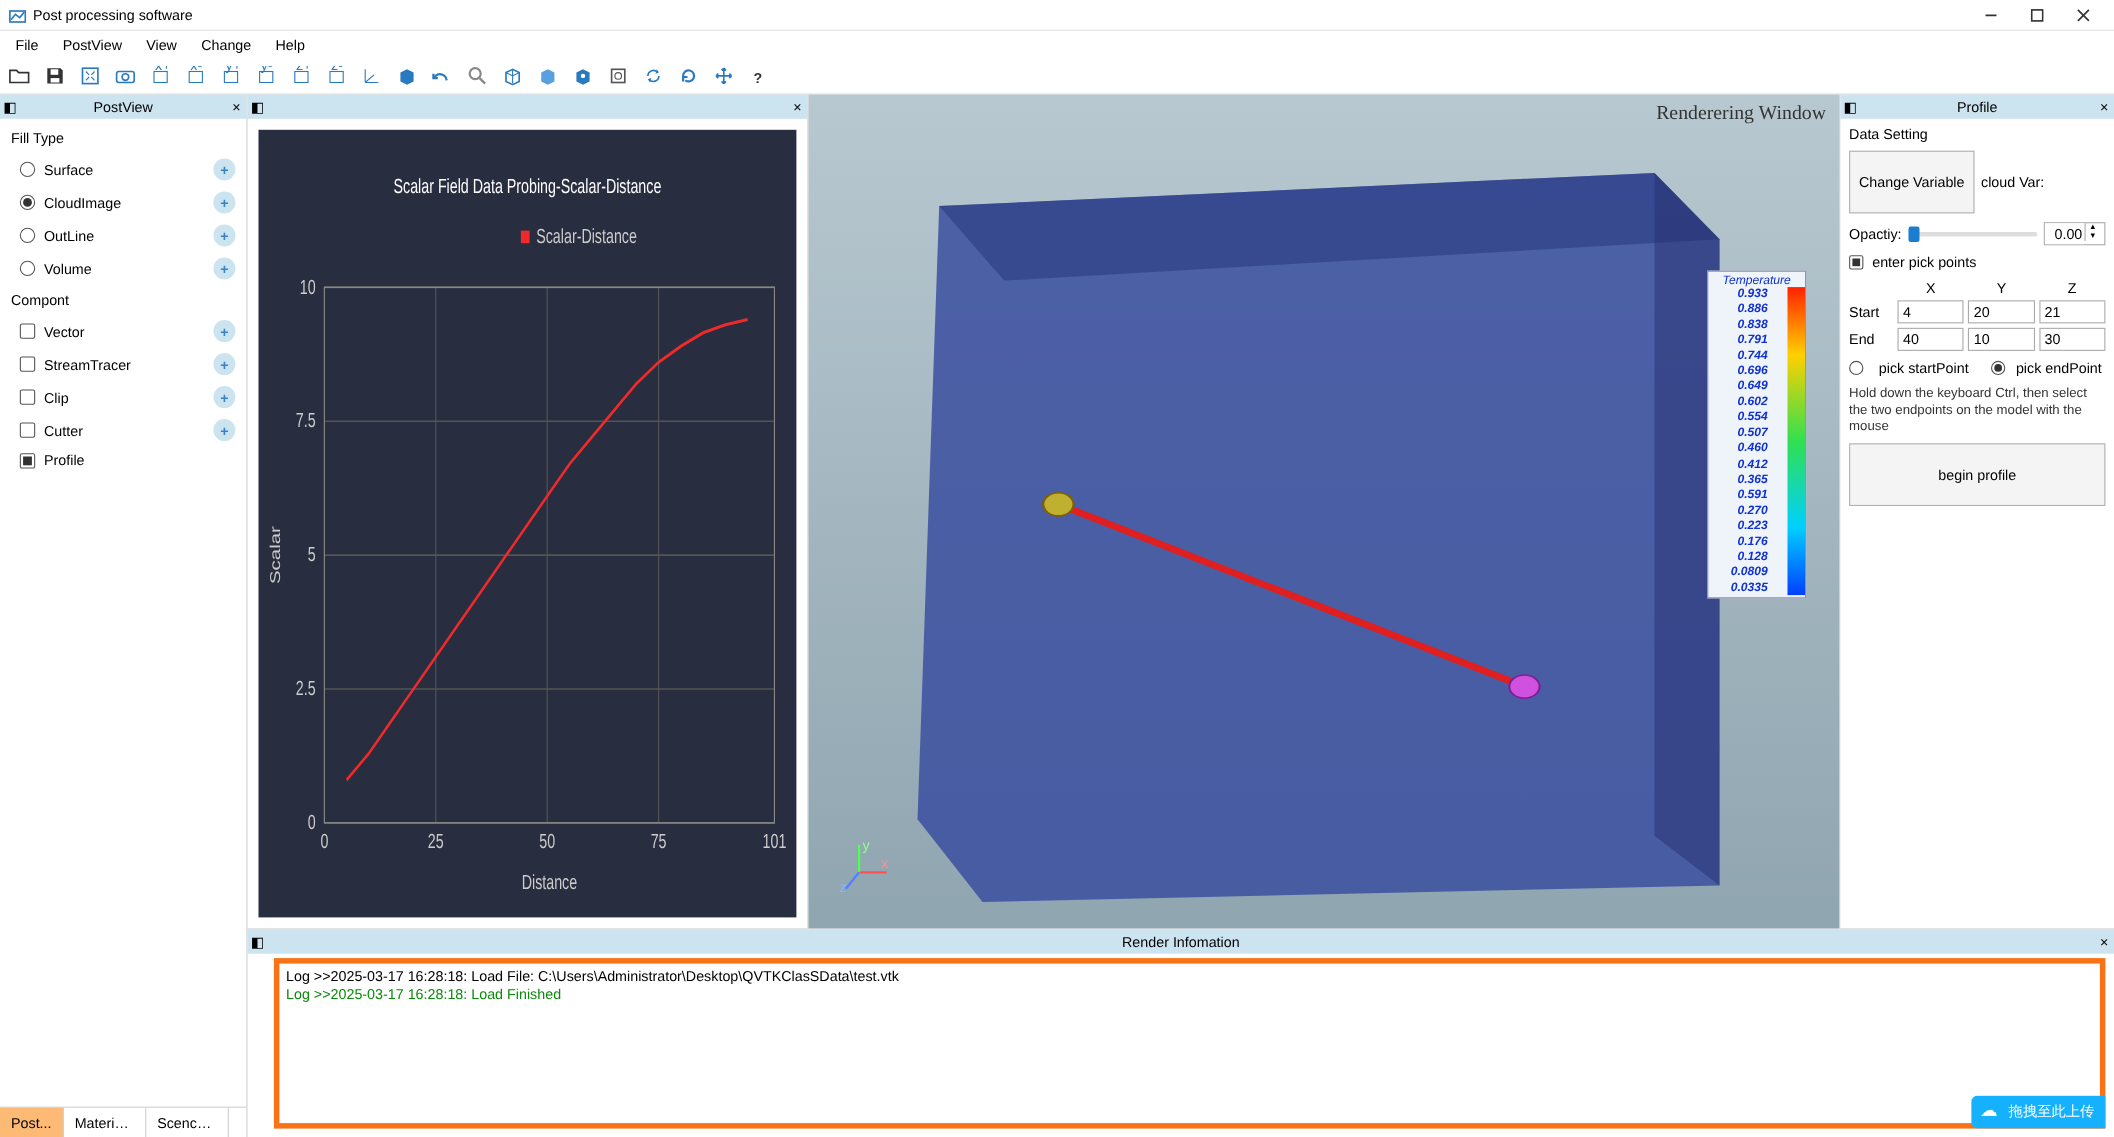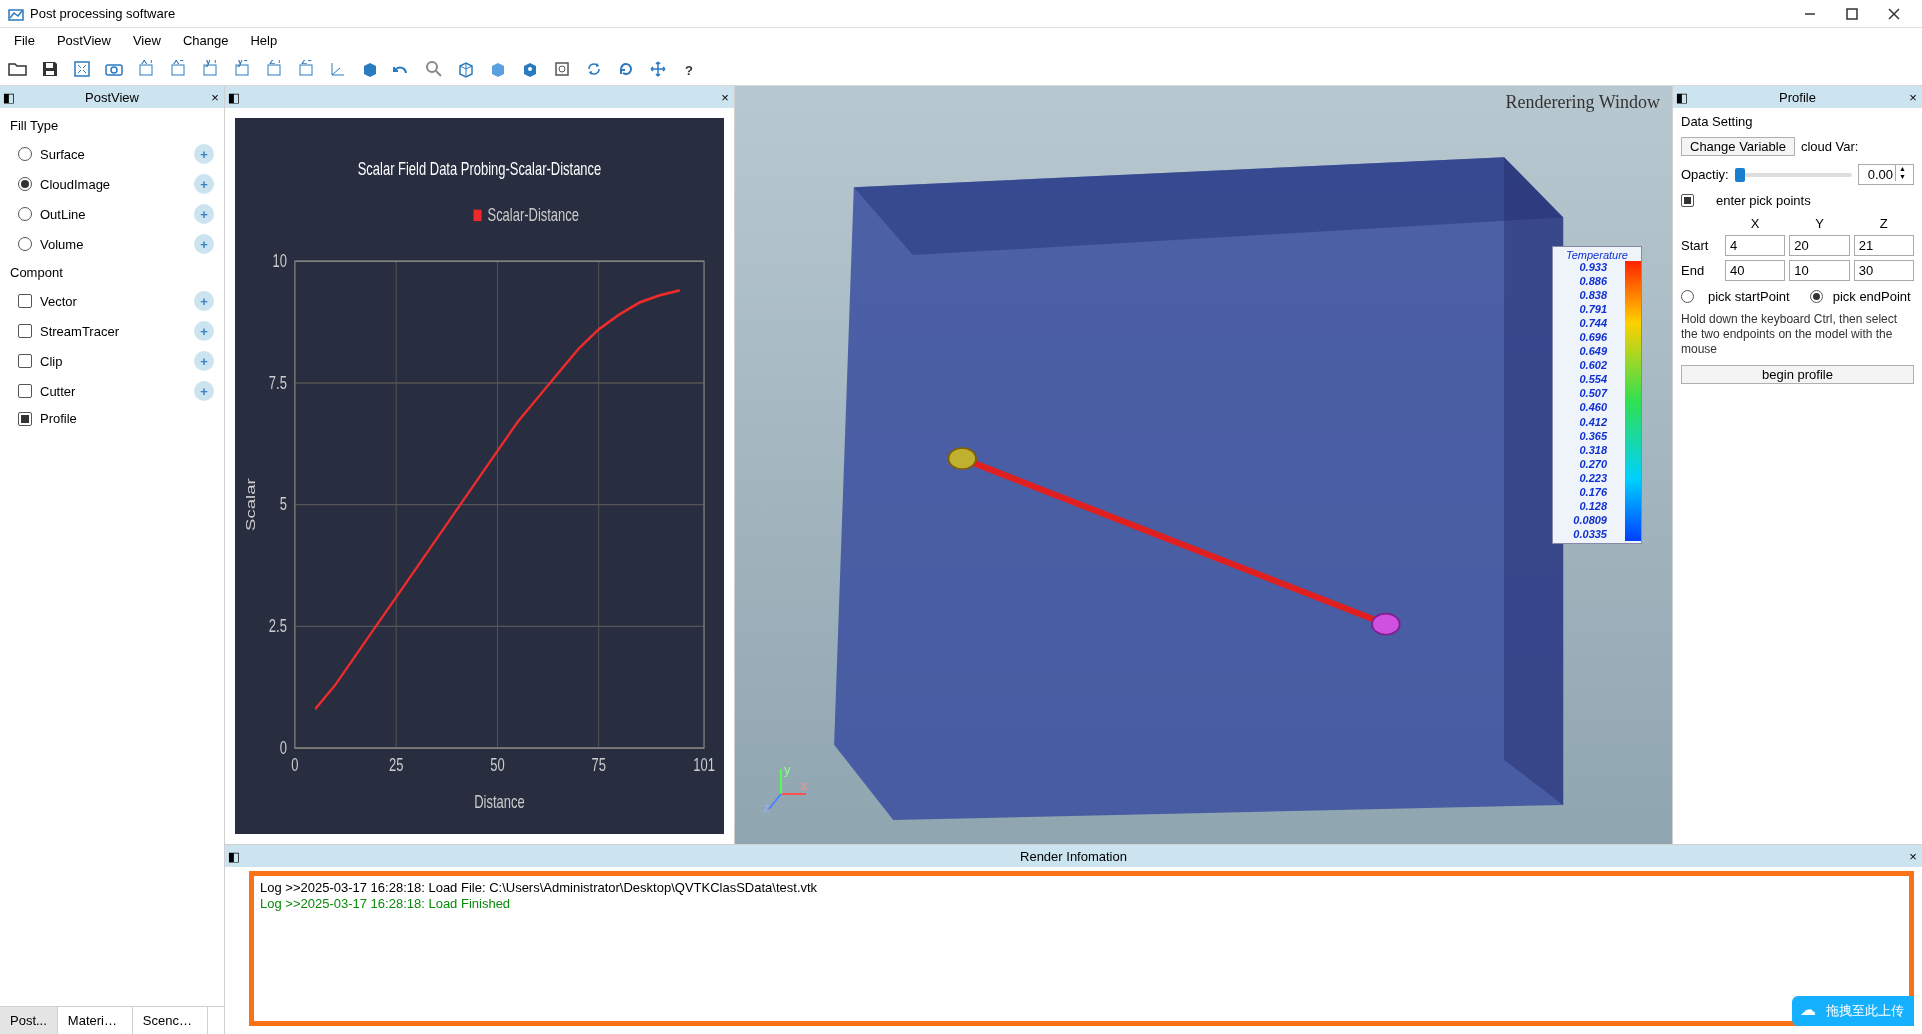--- a/index.html
+++ b/index.html
@@ -23,37 +23,37 @@
 .section-label { font-weight: 400; padding: 6px 10px; }
 .opt-row { display: flex; align-items: center; padding: 5px 10px 5px 18px; }
 .opt-row .ctl { width: 14px; height: 14px; border: 1px solid #555; border-radius: 50%; margin-right: 8px; position: relative; }
 .opt-row .ctl.chk { border-radius: 2px; }
 .opt-row .ctl.sel::after { content: ""; position: absolute; inset: 2px; background: #333; border-radius: 50%; }
 .opt-row .ctl.chk.sel::after { border-radius: 0; }
 .opt-row .label { flex: 1; }
 .opt-row .plus { width: 20px; height: 20px; border-radius: 50%; background: #cce4f0; display: flex; align-items: center; justify-content: center; color: #3b82c4; font-weight: bold; cursor: pointer; }
 .tabs-bottom { display: flex; border-top: 1px solid #d0d0d0; }
 .tabs-bottom .tab { padding: 6px 10px; border-right: 1px solid #d0d0d0; cursor: pointer; max-width: 75px; white-space: nowrap; overflow: hidden; text-overflow: ellipsis; }
-.tabs-bottom .tab.active { background: #e5e5e5; }
+.tabs-bottom .tab.active { background: #fdba74; }
 .center { flex: 1; display: flex; flex-direction: column; min-width: 0; }
 .center-top { flex: 1; display: flex; min-height: 0; }
 .chart-panel { width: 510px; display: flex; flex-direction: column; border-right: 1px solid #d0d0d0; }
 .chart-area { flex: 1; background: #282d3f; margin: 10px; position: relative; color: #fff; }
 .render-panel { flex: 1; position: relative; background: linear-gradient(#b8c8d0, #8fa5b0); }
 .render-title { position: absolute; top: 6px; right: 12px; font-size: 18px; color: #333; font-family: Georgia, serif; }
 .colorbar { position: absolute; top: 160px; right: 30px; width: 90px; background: #eef4fa; border: 1px solid #88a; padding: 2px 0; }
 .colorbar .cb-title { text-align: center; color: #1030d0; font-style: italic; font-size: 11px; }
 .colorbar-inner { display: flex; }
 .cb-labels { flex: 1; display: flex; flex-direction: column; justify-content: space-between; align-items: flex-end; padding-right: 18px; text-align: right; }
 .cb-labels span { color: #1030d0; font-style: italic; font-size: 11px; font-weight: bold; line-height: 13px; }
 .cb-grad { width: 16px; height: 280px; background: linear-gradient(to bottom, #ff2200 0%, #ffd000 22%, #30e050 50%, #00d0ff 78%, #0040ff 100%); }
 .right-panel { width: 250px; border-left: 1px solid #d0d0d0; display: flex; flex-direction: column; }
 .right-body { padding: 6px 8px; display: flex; flex-direction: column; gap: 8px; }
 .right-body .row { display: flex; align-items: center; gap: 6px; }
-.btn { border: 1px solid #b0b0b0; background: #f4f4f4; padding: 1px 8px; cursor: pointer; }
+.btn { border: 1px solid #b0b0b0; background: #f4f4f4; padding: 20px 8px; cursor: pointer; }
 .btn.wide { width: 100%; text-align: center; }
 input[type=text] { border: 1px solid #aaa; padding: 2px 4px; width: 100%; }
 .coord-grid { display: grid; grid-template-columns: 40px 1fr 1fr 1fr; gap: 4px; align-items: center; }
 .coord-grid .hdr { text-align: center; }
 .spinbox { display: flex; border: 1px solid #aaa; width: 56px; }
 .spinbox input { border: none; width: 36px; text-align: right; padding-right: 2px; }
 .spinbox .spins { width: 14px; display: flex; flex-direction: column; }
 .spinbox .spins div { height: 8px; font-size: 7px; text-align: center; line-height: 8px; border-left: 1px solid #aaa; cursor: pointer; }
 .render-info { height: 190px; display: flex; flex-direction: column; border-top: 1px solid #d0d0d0; }
 .log-body { flex: 1; border: 5px solid #f97316; margin: 4px 8px 8px 24px; padding: 4px 6px; overflow: auto; font-size: 12px; }
@@ -375,21 +375,21 @@
                 <span>0.791</span>
                 <span>0.744</span>
                 <span>0.696</span>
                 <span>0.649</span>
                 <span>0.602</span>
                 <span>0.554</span>
                 <span>0.507</span>
                 <span>0.460</span>
                 <span>0.412</span>
                 <span>0.365</span>
-                <span>0.318</span>
+                <span>0.591</span>
                 <span>0.270</span>
                 <span>0.223</span>
                 <span>0.176</span>
                 <span>0.128</span>
                 <span>0.0809</span>
                 <span>0.0335</span>
               </div>
             <div class="cb-grad"></div>
           </div>
         </div>
@@ -417,21 +417,21 @@
               <div class="spins">
                   <div>▲</div>
                   <div>▼</div>
                 </div>
             </div>
           </div>
           <div class="row">
             <div class="ctl chk sel" style="width:13px;height:13px;border:1px solid #555;border-radius:2px;position:relative">
                 <div style="position:absolute;inset:2px;background:#333"></div>
               </div>
-            <span style="margin-left:16px">enter pick points</span>
+            <span style="margin-left:2px">enter pick points</span>
           </div>
           <div class="coord-grid">
             <span></span>
             <span class="hdr">X</span>
             <span class="hdr">Y</span>
             <span class="hdr">Z</span>
             <span>Start</span>
             <input type="text" value="4" style="">
             <input type="text" value="20" style="">
             <input type="text" value="21" style="">

